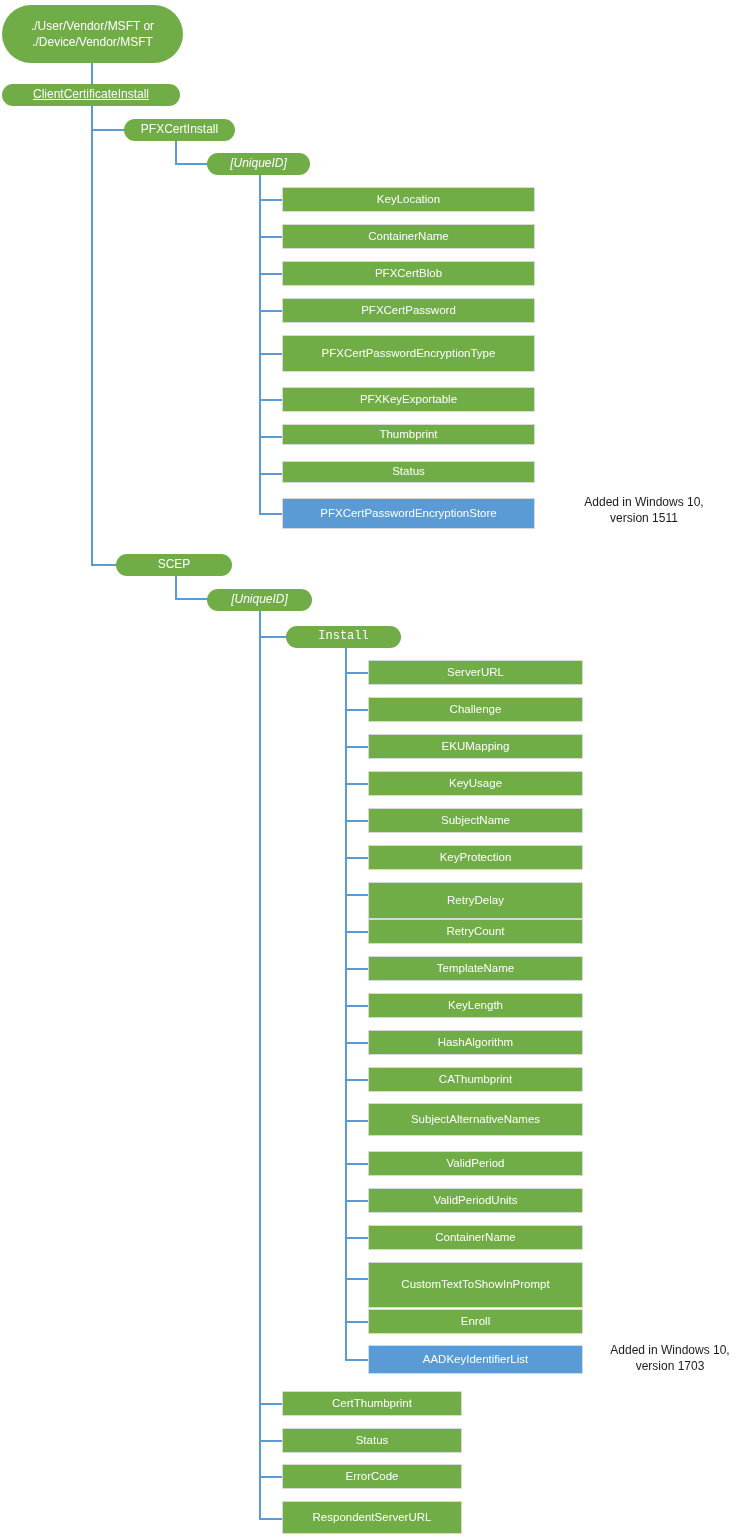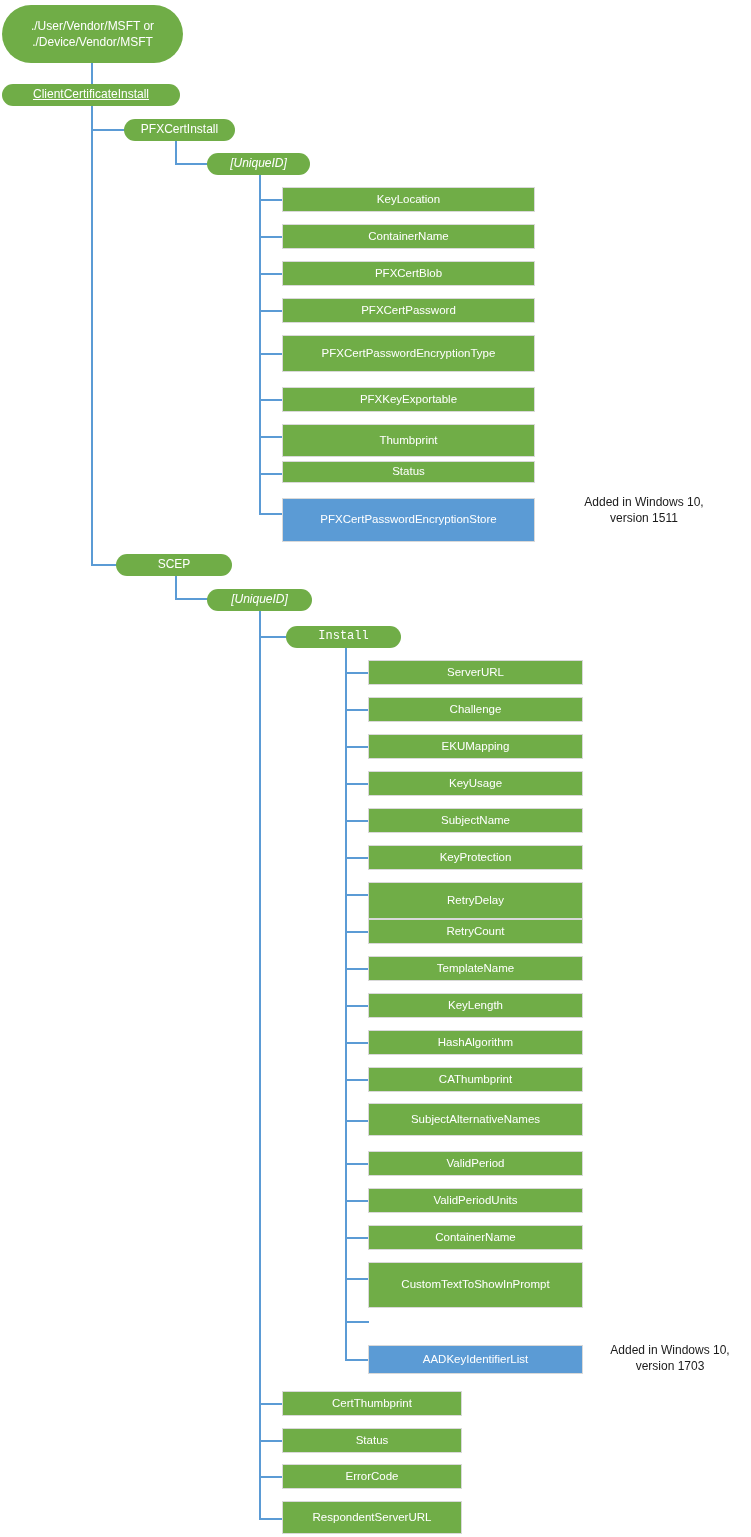--- a/index.html
+++ b/index.html
@@ -101,23 +101,23 @@
   <div class="conn h" style="left:259px;top:436px;width:24px;height:2px;"></div>
   <div class="conn h" style="left:259px;top:473px;width:24px;height:2px;"></div>
   <div class="conn h" style="left:259px;top:513px;width:24px;height:2px;"></div>
 
   <div class="node green rect" style="left:282px;top:187px;width:253px;height:25px;">KeyLocation</div>
   <div class="node green rect" style="left:282px;top:224px;width:253px;height:25px;">ContainerName</div>
   <div class="node green rect" style="left:282px;top:261px;width:253px;height:25px;">PFXCertBlob</div>
   <div class="node green rect" style="left:282px;top:298px;width:253px;height:25px;">PFXCertPassword</div>
   <div class="node green rect" style="left:282px;top:335px;width:253px;height:37px;">PFXCertPasswordEncryptionType</div>
   <div class="node green rect" style="left:282px;top:387px;width:253px;height:25px;">PFXKeyExportable</div>
-  <div class="node green rect" style="left:282px;top:424px;width:253px;height:33px;">Thumbprint</div>
+  <div class="node green rect" style="left:282px;top:424px;width:253px;height:21px;">Thumbprint</div>
   <div class="node green rect" style="left:282px;top:461px;width:253px;height:22px;">Status</div>
-  <div class="node blue rect" style="left:282px;top:498px;width:253px;height:44px;">PFXCertPasswordEncryptionStore</div>
+  <div class="node blue rect" style="left:282px;top:498px;width:253px;height:31px;">PFXCertPasswordEncryptionStore</div>
 
   <div class="annotation" style="left:544px;top:494px;width:200px;">Added in Windows 10,
 version 1511</div>
 
   <div class="conn h" style="left:91px;top:564px;width:34px;height:2px;"></div>
   <div class="node green pill" style="left:116px;top:554px;width:116px;height:22px;">SCEP</div>
 
   <div class="conn v" style="left:175px;top:576px;width:2px;height:24px;"></div>
   <div class="conn h" style="left:175px;top:598px;width:34px;height:2px;"></div>
   <div class="node green pill italic" style="left:207px;top:589px;width:105px;height:22px;">[UniqueID]</div>
@@ -159,20 +159,21 @@
   <div class="node green rect" style="left:368px;top:919px;width:215px;height:25px;">RetryCount</div>
   <div class="node green rect" style="left:368px;top:956px;width:215px;height:25px;">TemplateName</div>
   <div class="node green rect" style="left:368px;top:993px;width:215px;height:25px;">KeyLength</div>
   <div class="node green rect" style="left:368px;top:1030px;width:215px;height:25px;">HashAlgorithm</div>
   <div class="node green rect" style="left:368px;top:1067px;width:215px;height:25px;">CAThumbprint</div>
   <div class="node green rect" style="left:368px;top:1103px;width:215px;height:33px;">SubjectAlternativeNames</div>
   <div class="node green rect" style="left:368px;top:1151px;width:215px;height:25px;">ValidPeriod</div>
   <div class="node green rect" style="left:368px;top:1188px;width:215px;height:25px;">ValidPeriodUnits</div>
   <div class="node green rect" style="left:368px;top:1225px;width:215px;height:25px;">ContainerName</div>
   <div class="node green rect" style="left:368px;top:1262px;width:215px;height:46px;text-align:center;">CustomTextToShowInPrompt</div>
+  <div class="node green rect" style="left:368px;top:1309px;width:215px;height:25px;">Enroll</div>
   <div class="node blue rect" style="left:368px;top:1345px;width:215px;height:29px;">AADKeyIdentifierList</div>
 
   <div class="annotation" style="left:594px;top:1342px;width:152px;">Added in Windows 10,
 version 1703</div>
 
   <div class="conn h" style="left:259px;top:1403px;width:24px;height:2px;"></div>
   <div class="conn h" style="left:259px;top:1440px;width:24px;height:2px;"></div>
   <div class="conn h" style="left:259px;top:1476px;width:24px;height:2px;"></div>
   <div class="conn h" style="left:259px;top:1518px;width:24px;height:2px;"></div>
 

